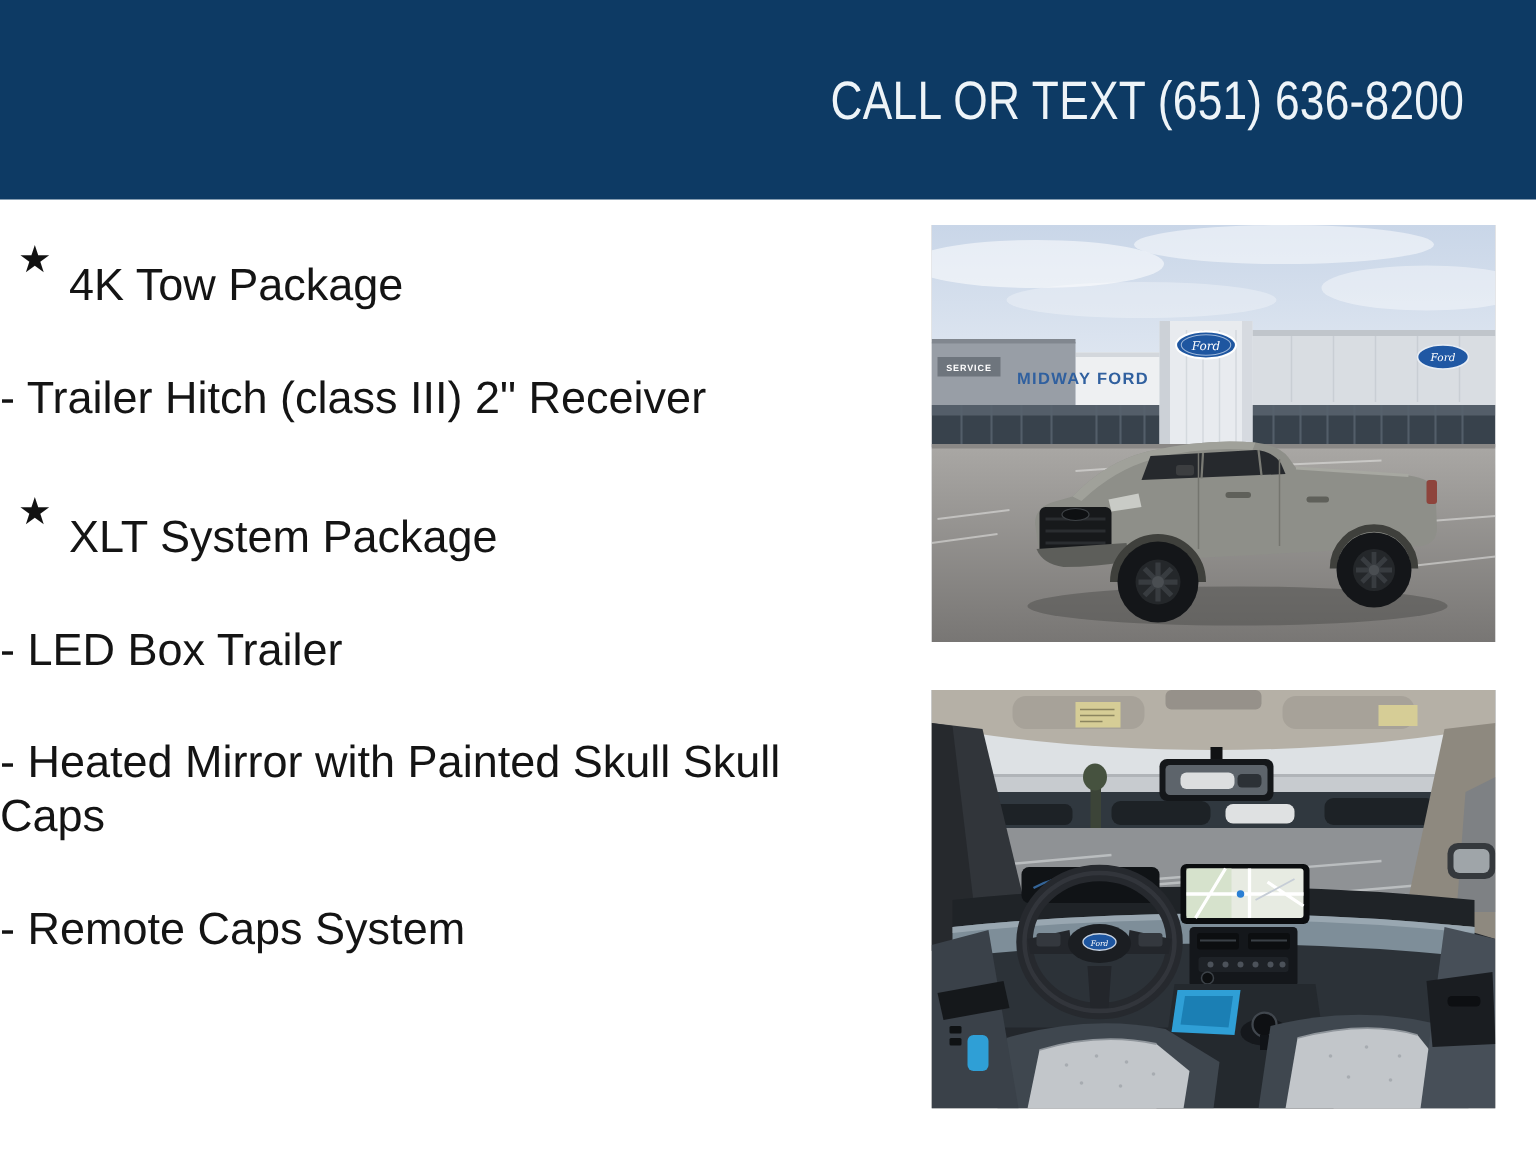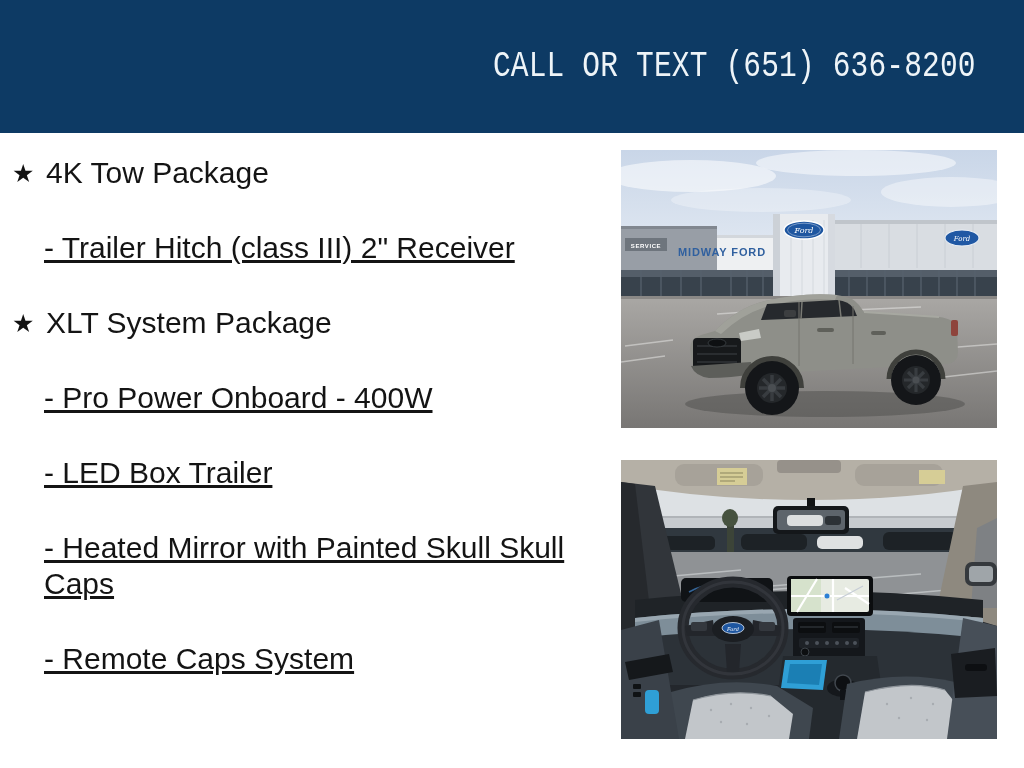--- a/index.html
+++ b/index.html
@@ -11,36 +11,35 @@
     width:1024px;height:768px;position:relative;overflow:hidden;
     background:var(--page-bg);
     font-family:"Liberation Sans","DejaVu Sans",sans-serif;
     color:var(--feature-text);
   }
   .topbar{
     position:absolute;left:0;top:0;width:1024px;height:133px;
     background:var(--header-bg);
     display:flex;align-items:center;justify-content:flex-end;
     padding-right:48px;
-    font-family:Liberation Mono, monospace;
   }
   .cta{
     color:var(--header-text);
     font-size:36px;font-weight:500;letter-spacing:.2px;white-space:nowrap;
     transform:scaleX(.82);transform-origin:100% 50%;
   }
   .features{
     position:absolute;left:0;top:133px;width:604px;padding-top:22px;
     font-size:30px;line-height:36px;color:var(--feature-text);
   }
   .feat{margin-bottom:39px;}
   .feat.package{display:flex;}
   .star{flex:0 0 34px;margin-left:12px;font-size:25px;line-height:36px;color:#111;}
-  .feat .label{display:block;}
-  .feat.detail{padding-left:44px;padding-right:8px;text-decoration:underline;}
+  .feat .label{display:block;margin-top:18px;}
+  .feat.detail{padding-right:8px;}
   .photo{
     position:absolute;left:621px;width:376px;margin:0;overflow:hidden;background:#ccc;
   }
   .photo.exterior{top:150px;height:278px;}
   .photo.interior{top:460px;height:279px;}
   .photo svg{display:block;width:100%;height:100%;}
   .svgtxt{font-family:"Liberation Sans","DejaVu Sans",sans-serif;}
   .fordscript{font-family:"DejaVu Serif","Liberation Serif",serif;font-style:italic;}
 </style>
 </head>
@@ -55,23 +54,20 @@
     <div class="feat package">
       <span class="star">★</span>
       <span class="label">4K Tow Package</span>
     </div>
     <div class="feat detail">
       <span class="label">- Trailer Hitch (class III) 2" Receiver</span>
     </div>
     <div class="feat package">
       <span class="star">★</span>
       <span class="label">XLT System Package</span>
-    </div>
-    <div class="feat detail">
-      <span class="label">- Pro Power Onboard - 400W</span>
     </div>
     <div class="feat detail">
       <span class="label">- LED Box Trailer</span>
     </div>
     <div class="feat detail">
       <span class="label">- Heated Mirror with Painted Skull Skull Caps</span>
     </div>
     <div class="feat detail">
       <span class="label">- Remote Caps System</span>
     </div>

